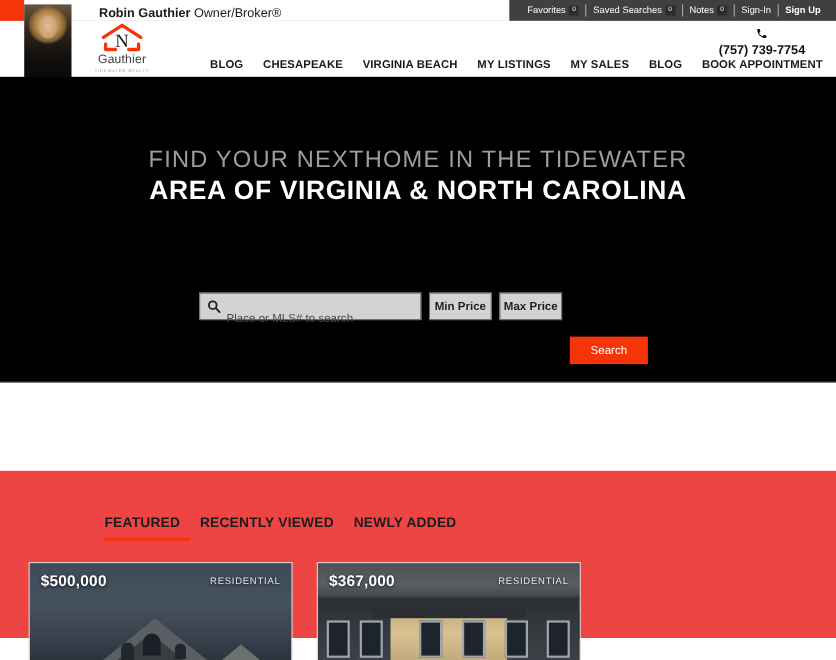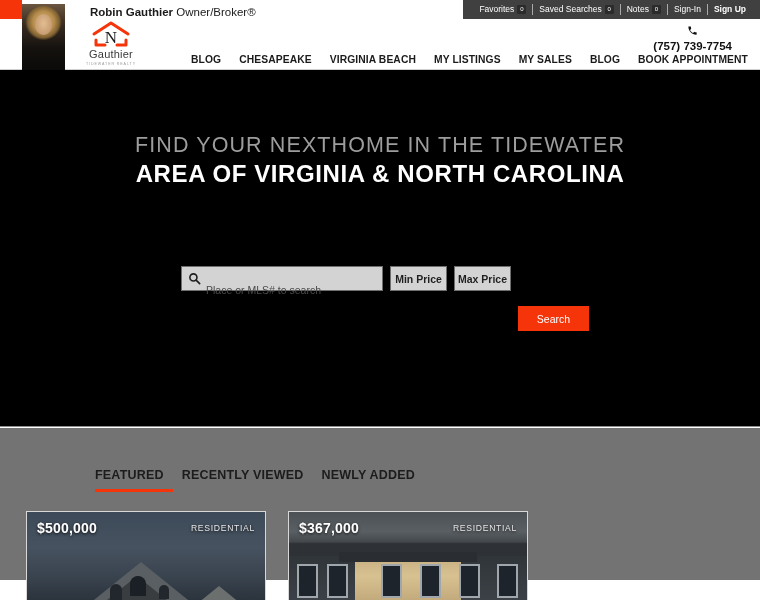--- a/index.html
+++ b/index.html
@@ -148,21 +148,21 @@
     letter-spacing: 0.1px;
     padding: 0 9px;
     white-space: nowrap;
     cursor: pointer;
   }
   .nav-item:last-child { padding-right: 0; }
 
   
   .hero {
     position: absolute; top: 70px; left: 0;
-    width: 760px; height: 357px;
+    width: 760px; height: 278px;
     background: #000000;
     border-bottom: 1px solid #8c8c8c;
     overflow: hidden;
   }
   .hero-inner {
     position: absolute; top: 62px; left: 0; width: 760px;
     text-align: center;
   }
   .hero-line1 {
     font-size: 21.5px;
@@ -222,21 +222,21 @@
     font-size: 10.5px;
     color: #ffffff;
     cursor: pointer;
     margin-top: 40px;
   }
 
   
   .listings {
     position: absolute; top: 428px; left: 0;
     width: 760px; height: 152px;
-    background: #737373;
+    background: #ef4444;
   }
   .tabs {
     position: absolute; top: 40px; left: 95px;
     display: flex; align-items: flex-end; gap: 0;
   }
   .tab {
     font-size: 12.5px;
     font-weight: bold;
     color: #1c1c1c;
     padding: 0 9px 7px 9px;

